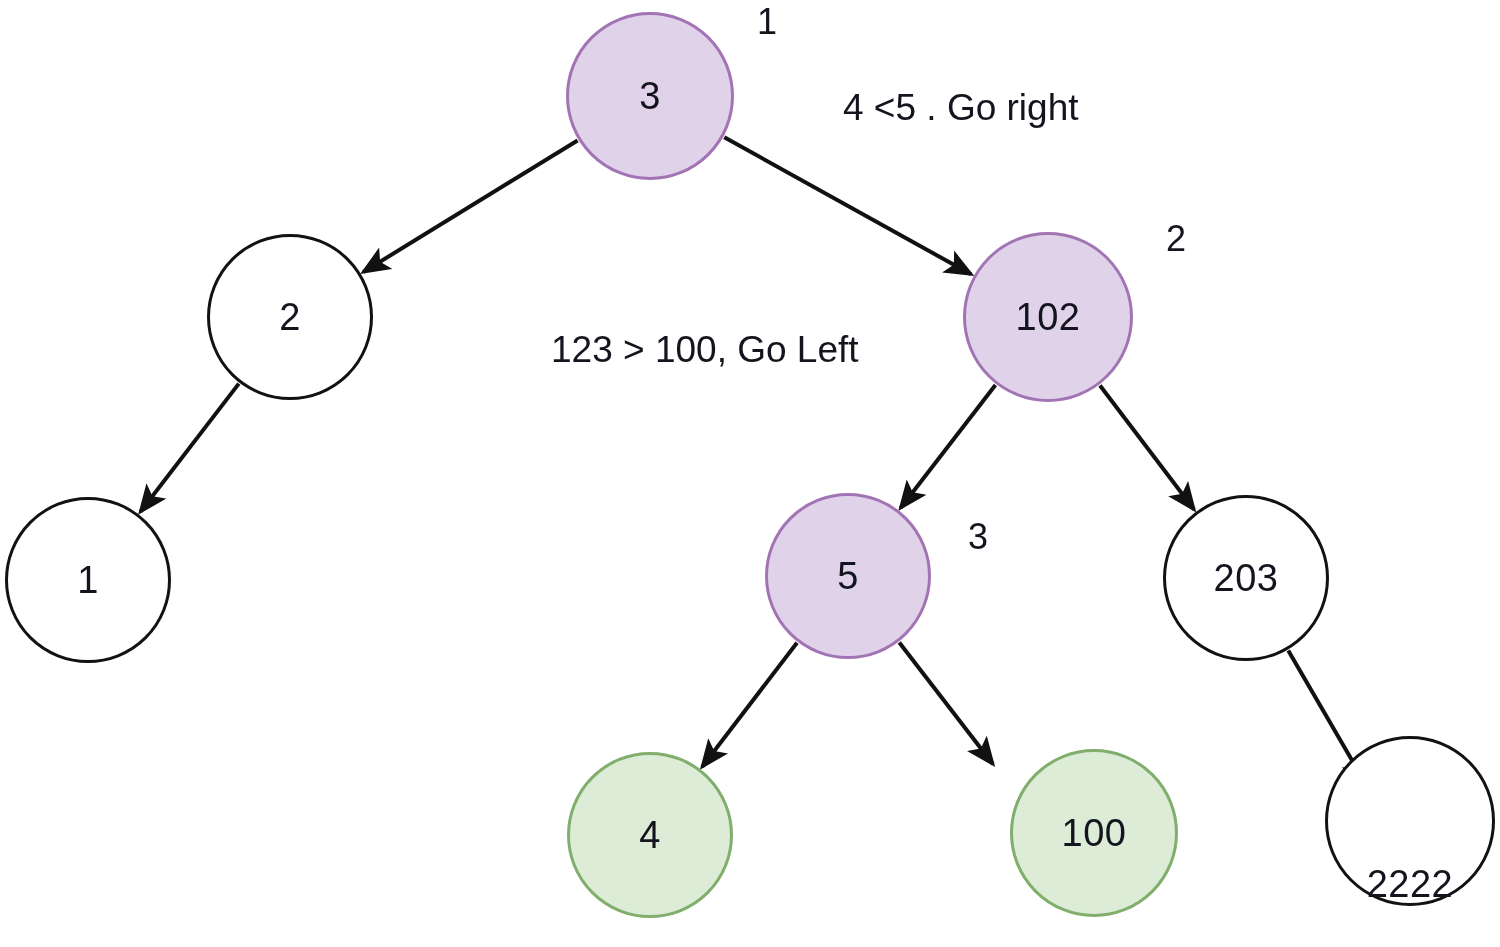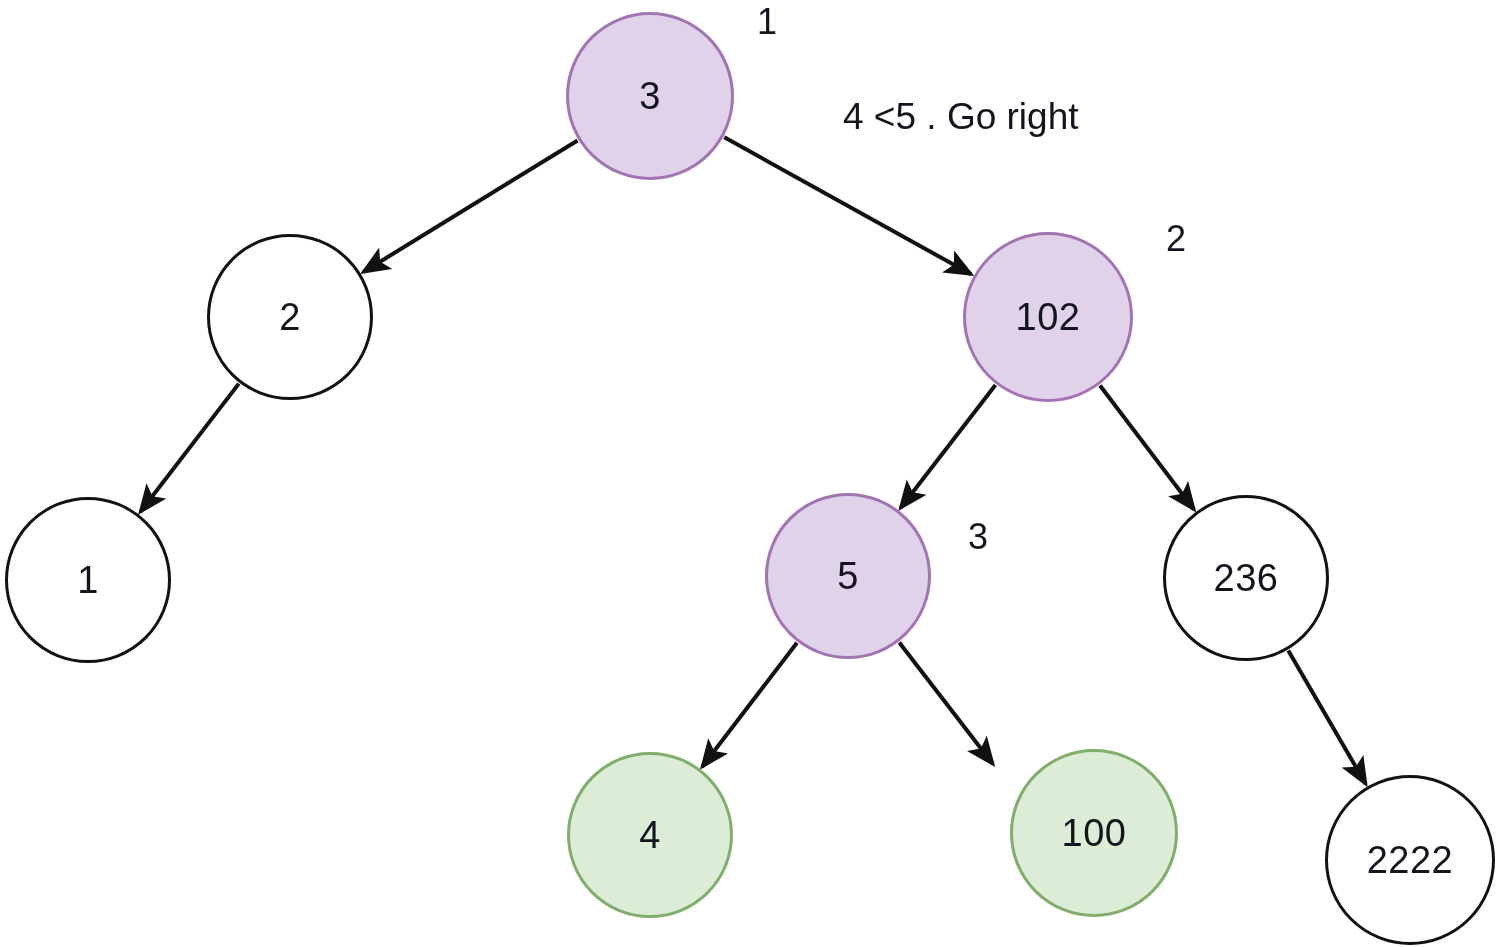--- a/index.html
+++ b/index.html
@@ -109,37 +109,38 @@
 
   <div class="node fill-white" style="left:5px;top:497px;width:166px;height:166px;">
     <span class="node-label">1</span>
   </div>
 
   <div class="node fill-purple" style="left:765px;top:493px;width:166px;height:166px;">
     <span class="node-label">5</span>
   </div>
 
   <div class="node fill-white" style="left:1163px;top:495px;width:166px;height:166px;">
-    <span class="node-label">236</span>
+    <span class="node-label">203</span>
   </div>
 
   <div class="node fill-green" style="left:567px;top:752px;width:166px;height:166px;">
     <span class="node-label">4</span>
   </div>
 
   <div class="node fill-green" style="left:1010px;top:749px;width:168px;height:168px;">
     <span class="node-label">100</span>
   </div>
 
-  <div class="node fill-white" style="left:1325px;top:775px;width:170px;height:170px;">
+  <div class="node fill-white" style="left:1325px;top:736px;width:170px;height:170px;align-items:flex-end;">
     <span class="node-label">2222</span>
   </div>
 
   <div class="step-label" style="left:757px;top:4px;">1</div>
 
   <div class="step-label" style="left:1166px;top:221px;">2</div>
 
   <div class="step-label" style="left:968px;top:519px;">3</div>
 
-  <div class="edge-label" style="left:843px;top:89px;margin-top:9px;">4 &lt;5 . Go right</div>
+  <div class="edge-label" style="left:843px;top:89px;">4 &lt;5 . Go right</div>
 
+  <div class="edge-label" style="left:551px;top:331px;">123 &gt; 100, Go Left</div>
 
 </div>
 
 </body></html>

